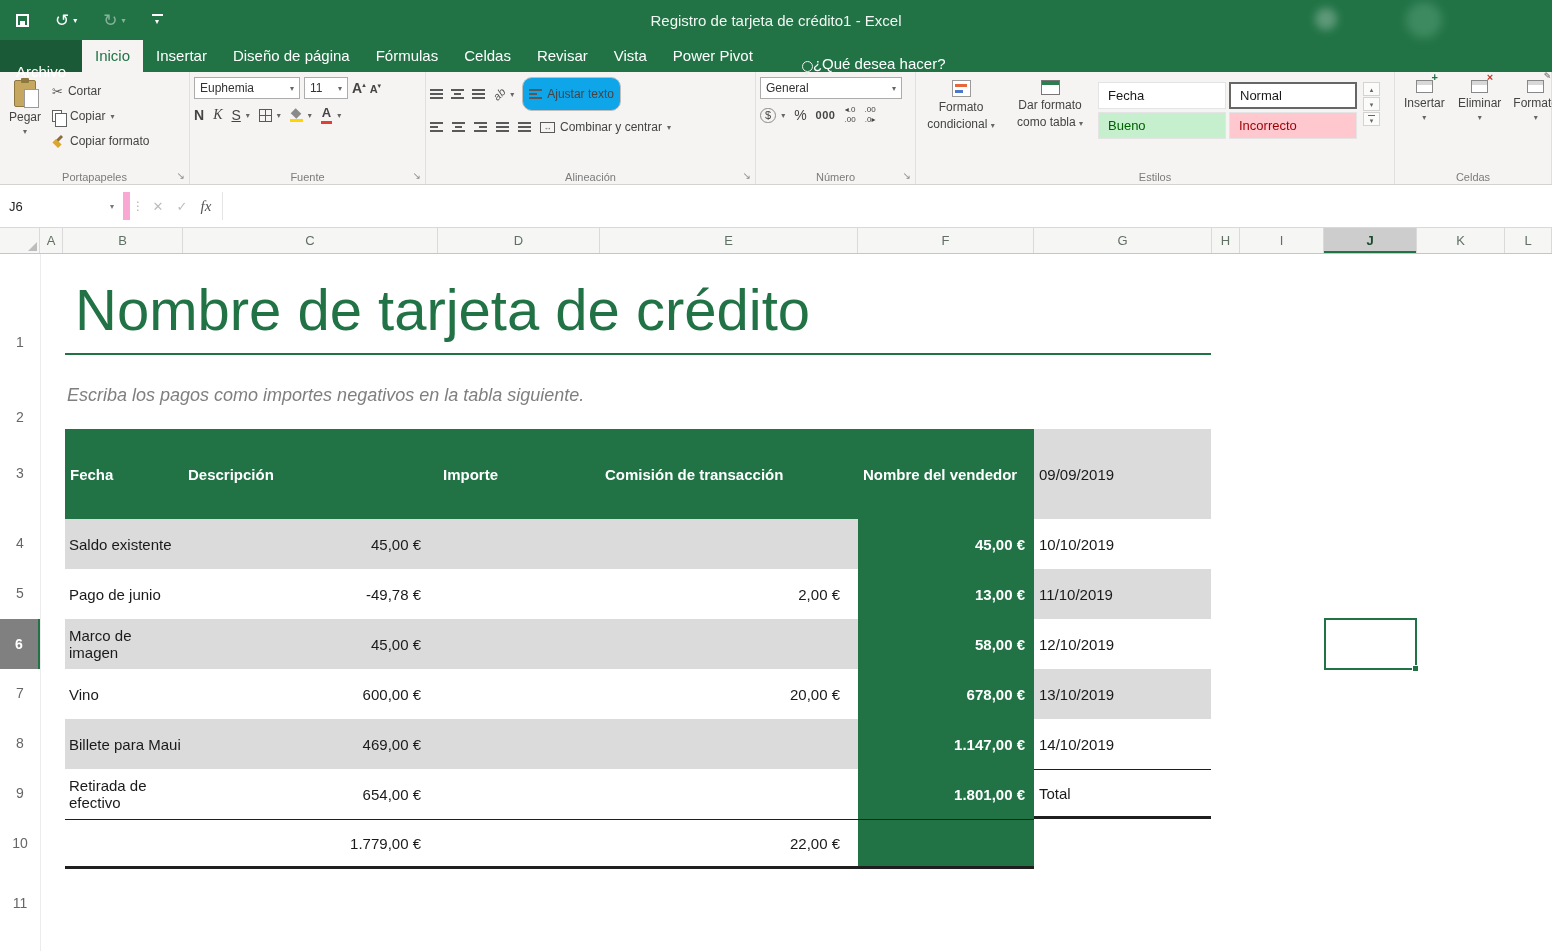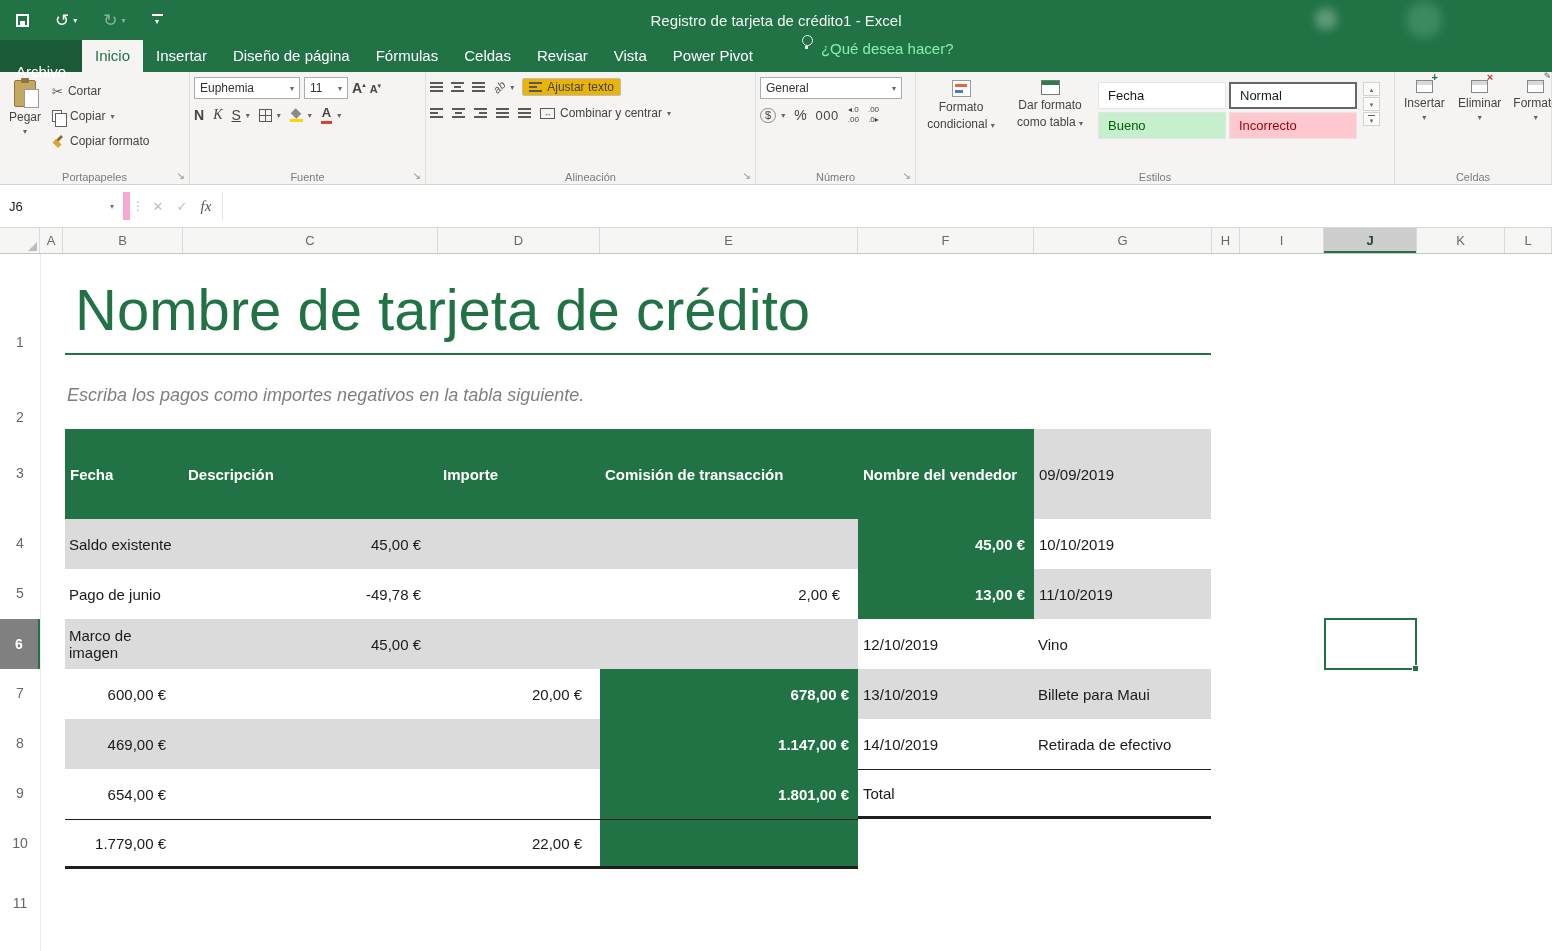--- a/index.html
+++ b/index.html
@@ -20,21 +20,21 @@
 .ic-custom .bar{width:11px;height:2px;background:#fff;margin-bottom:2px}
 .win-title{position:absolute;left:0;right:0;text-align:center;color:#F2F7F4;font-size:15px;z-index:1}
 .blob1{position:absolute;right:110px;top:2px;width:36px;height:36px;border-radius:50%;background:#3E8A60;filter:blur(5px)}
 .blob2{position:absolute;right:215px;top:8px;width:22px;height:22px;border-radius:50%;background:rgba(255,255,255,.28);filter:blur(4px)}
 
 
 .tabrow{height:32px;background:#217346;display:flex;align-items:stretch}
 .tab{padding:0 13px;line-height:32px;font-size:15px;color:#fff;white-space:nowrap;cursor:default}
 .tab-file{background:#1A5A37;padding:16px 16px}
 .tab.active{background:#F5F4F2;color:#217346}
-.tellme{display:flex;align-items:flex-start;gap:8px;margin-left:36px;color:#86efac;font-size:15px}
+.tellme{display:flex;align-items:flex-end;margin-left:36px;color:#ffffff;font-size:15px}
 .ic-bulb{width:11px;height:11px;border:1.5px solid #EAF2ED;border-radius:50%;position:relative;margin-top:-5px}
 .ic-bulb::after{content:"";position:absolute;left:2.5px;bottom:-4px;width:3px;height:3px;background:#EAF2ED}
 
 
 .ribbon{height:113px;background:#F5F4F2;display:flex;border-bottom:1px solid #D5D3CF;overflow:hidden}
 .rgroup{position:relative;border-right:1px solid #E2E0DC;padding:5px 4px 16px;flex:none}
 .glabel{position:absolute;bottom:1px;left:0;right:0;text-align:center;font-size:11px;color:#7B7B7B}
 .launcher{position:absolute;bottom:3px;right:4px;font-size:10px;color:#8A8A8A;line-height:1}
 .g-clip{width:190px}.g-font{width:236px}.g-align{width:330px}.g-num{width:160px}.g-styles{width:479px}.g-cells{flex:1;min-width:157px}
 .bigbtn{display:flex;flex-direction:column;align-items:center;gap:3px;font-size:12px;color:#444;text-align:center;padding:3px 5px;line-height:1.2}
@@ -64,25 +64,25 @@
 .ic-fill{width:13px;height:13px;position:relative}
 .ic-fill::before{content:"";position:absolute;top:1px;left:2px;width:8px;height:7px;background:#8A8A8A;transform:rotate(45deg)}
 .ic-fill::after{content:"";position:absolute;bottom:0;left:0;width:13px;height:3px;background:#FFD400}
 .ic-fontcolor{font-weight:bold;font-size:13px;color:#444;border-bottom:3px solid #E23F33;line-height:1.1;padding:0 1px}
 .albars{display:flex;flex-direction:column;gap:2px;width:13px}
 .albars i{height:2px;background:#595959;width:100%}
 .al-c i:nth-child(2){width:60%;align-self:center}
 .al-l i:nth-child(2){width:60%}
 .al-r i:nth-child(2){width:60%;align-self:flex-end}
 .orient{font-size:11px;color:#595959;transform:rotate(-45deg);display:inline-block;font-style:italic}
-.btn-wrap{background:#eab308;border:1px solid #BFBEBC;border-radius:2px;padding:0 6px;height:18px}
+.btn-wrap{background:#0ea5e9;border:1px solid #BFBEBC;border-radius:10px;padding:0 6px;height:34px}
 .ic-merge{width:15px;height:11px;border:1px solid #595959;display:flex;align-items:center;justify-content:center;font-size:8px;color:#595959}
 .ic-money{font-size:11px;color:#444;border:1px solid #8A8A8A;border-radius:8px;padding:0 4px;height:15px;display:flex;align-items:center}
 .pct{font-size:14px;color:#444}
-.z000{font-size:13px;font-weight:normal;color:#444;letter-spacing:.5px}
+.z000{font-size:11px;font-weight:bold;color:#444;letter-spacing:.5px}
 .ic-dec{display:flex;flex-direction:column;align-items:center;font-size:8px;color:#444;line-height:1.2}
 .ic-dec i{font-style:normal}
 .styleswrap{display:flex;gap:6px;height:100%}
 .ic-cond{width:19px;height:17px;border:1px solid #9A9A9A;background:linear-gradient(to right,#E8663C,#E8663C) 2px 3px/12px 3px no-repeat,linear-gradient(to right,#4C78C9,#4C78C9) 2px 9px/8px 3px no-repeat,#fff}
 .ic-table{width:19px;height:15px;border:1px solid #777;background:linear-gradient(#2E7D4F,#2E7D4F) top/100% 4px no-repeat,#fff}
 .stgallery{display:grid;grid-template-columns:128px 128px;grid-auto-rows:27px;gap:3px;align-content:start;padding-top:5px}
 .stcell{display:flex;align-items:center;padding-left:9px;font-size:13px;background:#fff;border:1px solid #E4E4E4;color:#1A1A1A;cursor:default}
 .st-normal{border:2px solid #666}
 .st-bueno{background:#C6EFCE;color:#006100}
 .st-incorrecto{background:#FFC7CE;color:#9C0006}
@@ -460,20 +460,21 @@
     <div class="td num">-49,78 €</div>
     <div class="td"></div>
     <div class="td num num4">2,00 €</div>
     <div class="td saldo">13,00 €</div>
 
     <div class="td alt">11/10/2019</div>
     <div class="td c1 alt">Marco de imagen</div>
     <div class="td num alt">45,00 €</div>
     <div class="td alt"></div>
     <div class="td num num4 alt"></div>
+    <div class="td saldo">58,00 €</div>
 
     <div class="td">12/10/2019</div>
     <div class="td c1">Vino</div>
     <div class="td num">600,00 €</div>
     <div class="td"></div>
     <div class="td num num4">20,00 €</div>
     <div class="td saldo">678,00 €</div>
 
     <div class="td alt">13/10/2019</div>
     <div class="td c1 alt">Billete para Maui</div>

